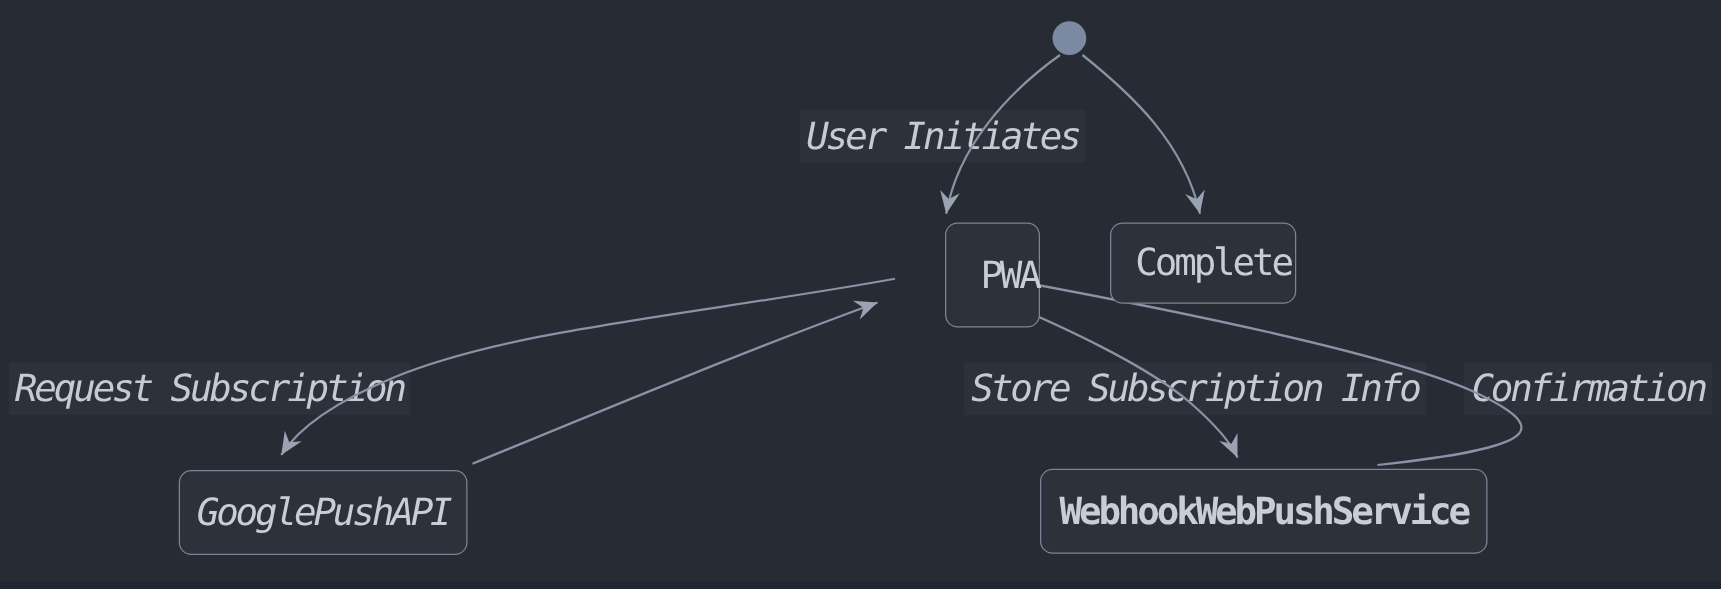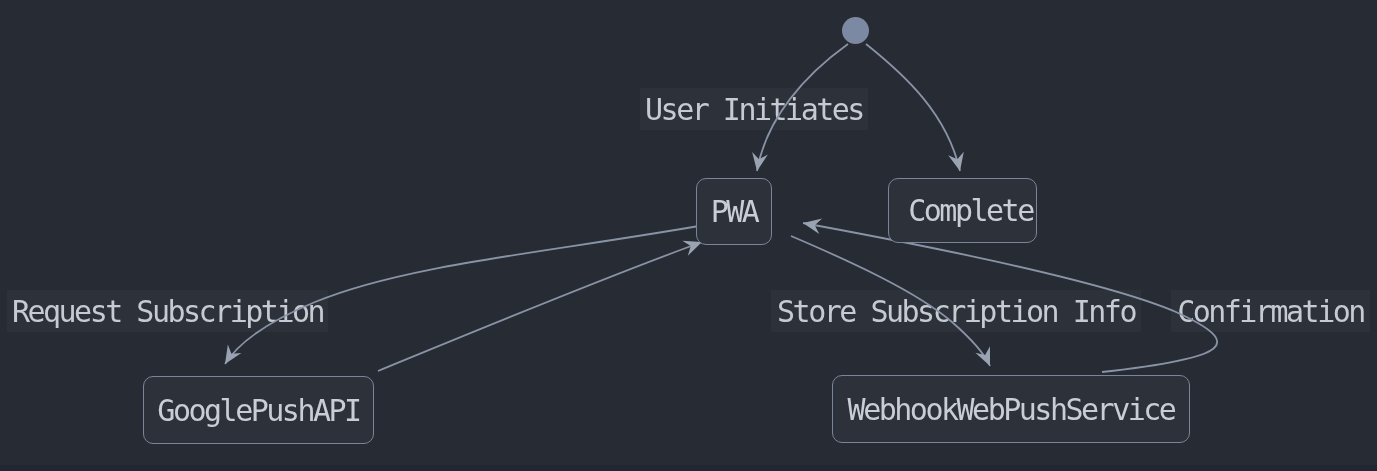--- a/index.html
+++ b/index.html
@@ -23,33 +23,34 @@
     box-sizing:border-box;
     background:#2c313a;
     border:1.5px solid #7b8597;
     border-radius:10px;
     display:flex;align-items:center;justify-content:center;
     color:#c9cdd5;
     font-size:30px;letter-spacing:-2.5px;
     z-index:3;
     white-space:nowrap;
   }
-  .node-pwa{left:696px;top:178px;width:76px;height:67px;}
+  .node-pwa{left:756px;top:178px;width:76px;height:84px;justify-content:flex-end;}
   .node-complete{left:888px;top:178px;width:149px;height:65px;padding-left:16px;}
-  .node-google{left:143px;top:376px;width:231px;height:68px;}
-  .node-webhook{left:832px;top:375px;width:358px;height:68px;}
+  .node-google{left:143px;top:376px;width:231px;height:68px;font-style:italic;}
+  .node-webhook{left:832px;top:375px;width:358px;height:68px;font-weight:bold;}
   .edge-label{
     position:absolute;
     box-sizing:border-box;
     background:#2d313a;
     color:#c6cbd3;
     font-size:30px;letter-spacing:-2.5px;
     display:flex;align-items:center;justify-content:center;
     z-index:1;
     white-space:nowrap;
+    font-style:italic;
   }
   .lbl-user{left:640px;top:88px;width:228px;height:42px;}
   .lbl-request{left:7px;top:290px;width:321px;height:42px;text-align:right;}
   .lbl-return{left:360px;top:290px;width:386px;height:42px;}
   .lbl-store{left:771px;top:290px;width:370px;height:42px;}
   .lbl-confirm{left:1171px;top:290px;width:199px;height:42px;}
 </style>
 </head>
 <body>
 

